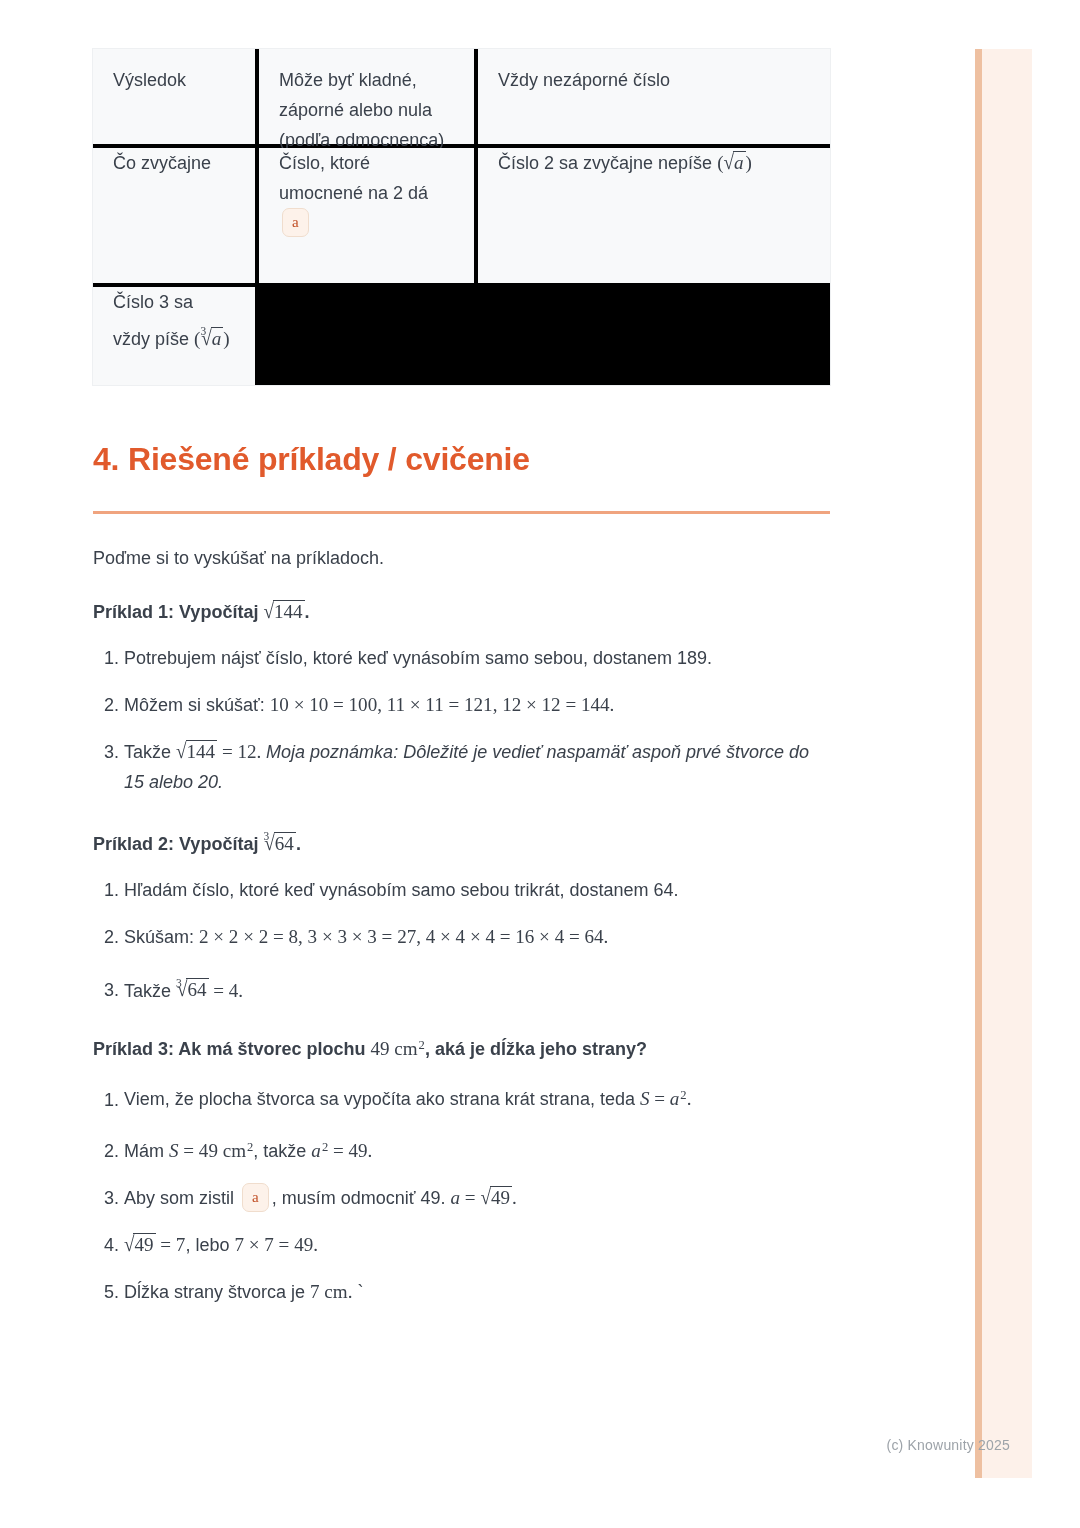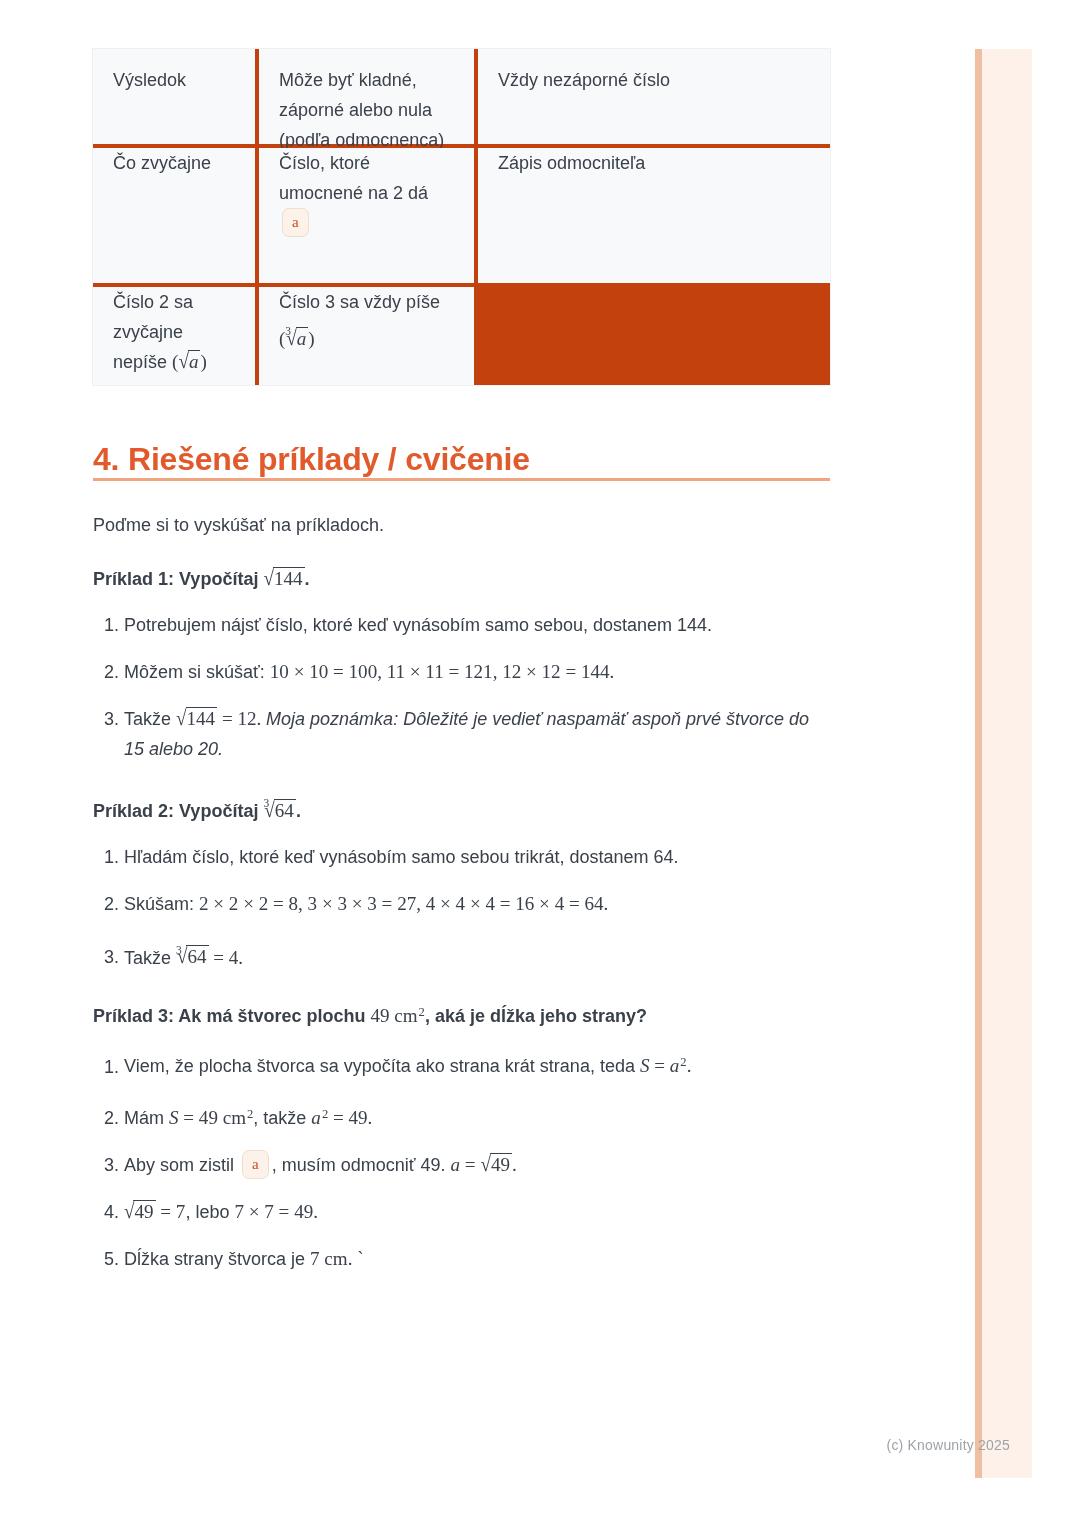--- a/index.html
+++ b/index.html
@@ -17,37 +17,37 @@
     font-family:"Liberation Sans","DejaVu Sans",sans-serif;
     font-size:18px;
   }
   .content{width:737px;margin-left:93px;padding-top:49px;position:relative;z-index:2;}
 
   
   .tbl{
     display:grid;
     grid-template-columns:162px 215px 352px;
     grid-template-rows:95px 135px 98px;
-    gap:4px;background:#c2410c;
+    gap:4px;background:#000000;
     box-shadow:0 0 0 1px var(--cell-sep);
   }
   .cell{
     background:var(--cell-bg);
     padding:0 20px;
     display:flex;align-items:flex-start;
     line-height:30px;
   }
   .cell.r0{align-items:flex-start;padding-top:16px;}
   .cell-inner{display:block;}
 
   
   .section-title{
     color:var(--accent);
     font-size:32px;font-weight:700;line-height:38px;
-    margin:55px 0 0;padding-bottom:0;
+    margin:55px 0 0;padding-bottom:33px;
     border-bottom:3px solid var(--accent-light);
     letter-spacing:-0.2px;
   }
   .intro{margin:30px 0 12px;line-height:28px;}
 
   
   .ex-title{font-weight:700;margin:26px 0 0;line-height:28px;}
   .ex-title .seg-math,.ex-title .sqrt,.ex-title .seg-sup{font-weight:400;}
   ol.steps{margin:8px 0 0;padding-left:31px;}
   ol.steps li{margin:17px 0;line-height:30px;}
@@ -103,38 +103,35 @@
       <div class="cell r0">
         <span class="cell-inner"><span class="seg-text">Vždy nezáporné číslo</span></span>
       </div>
       <div class="cell r1">
         <span class="cell-inner"><span class="seg-text">Čo zvyčajne</span></span>
       </div>
       <div class="cell r1">
         <span class="cell-inner"><span class="seg-text">Číslo, ktoré umocnené na 2 dá </span><span class="badge">a</span></span>
       </div>
       <div class="cell r2">
-        <span class="cell-inner"><span class="seg-text">Zápis odmocniteľa</span></span>
-      </div>
-      <div class="cell r2">
         <span class="cell-inner"><span class="seg-text">Číslo 2 sa zvyčajne nepíše </span><span class="seg-math">(</span><span class="sqrt"><span class="rsign">√</span><span class="rad it">a</span></span><span class="seg-math">)</span></span>
       </div>
       <div class="cell r2">
         <span class="cell-inner"><span class="seg-text">Číslo 3 sa vždy píše </span><span class="seg-math">(</span><span class="sqrt"><span class="ridx">3</span><span class="rsign">√</span><span class="rad it">a</span></span><span class="seg-math">)</span></span>
       </div>
     </div>
 
   <h2 class="section-title">4. Riešené príklady / cvičenie</h2>
 
   <p class="intro">Poďme si to vyskúšať na príkladoch.</p>
 
   <div id="examples">
       <p class="ex-title"><span class="seg-text">Príklad 1: Vypočítaj </span><span class="sqrt"><span class="rsign">√</span><span class="rad">144</span></span><span class="seg-text">.</span></p>
       <ol class="steps">
-        <li><span class="seg-text">Potrebujem nájsť číslo, ktoré keď vynásobím samo sebou, dostanem 144.</span></li>
+        <li><span class="seg-text">Potrebujem nájsť číslo, ktoré keď vynásobím samo sebou, dostanem 189.</span></li>
         <li><span class="seg-text">Môžem si skúšať: </span><span class="seg-math">10 × 10 = 100, 11 × 11 = 121, 12 × 12 = 144.</span></li>
         <li><span class="seg-text">Takže </span><span class="sqrt"><span class="rsign">√</span><span class="rad">144</span></span><span class="seg-math"> = 12. </span><span class="seg-text it">Moja poznámka: Dôležité je vedieť naspamäť aspoň prvé štvorce do 15 alebo 20.</span></li>
       </ol>
       <p class="ex-title"><span class="seg-text">Príklad 2: Vypočítaj </span><span class="sqrt"><span class="ridx">3</span><span class="rsign">√</span><span class="rad">64</span></span><span class="seg-text">.</span></p>
       <ol class="steps">
         <li><span class="seg-text">Hľadám číslo, ktoré keď vynásobím samo sebou trikrát, dostanem 64.</span></li>
         <li><span class="seg-text">Skúšam: </span><span class="seg-math">2 × 2 × 2 = 8, 3 × 3 × 3 = 27, 4 × 4 × 4 = 16 × 4 = 64.</span></li>
         <li><span class="seg-text">Takže </span><span class="sqrt"><span class="ridx">3</span><span class="rsign">√</span><span class="rad">64</span></span><span class="seg-math"> = 4.</span></li>
       </ol>
       <p class="ex-title"><span class="seg-text">Príklad 3: Ak má štvorec plochu </span><span class="seg-math">49 cm</span><sup class="seg-sup" style="vertical-align: 0.5em;">2</sup><span class="seg-text">, aká je dĺžka jeho strany?</span></p>

